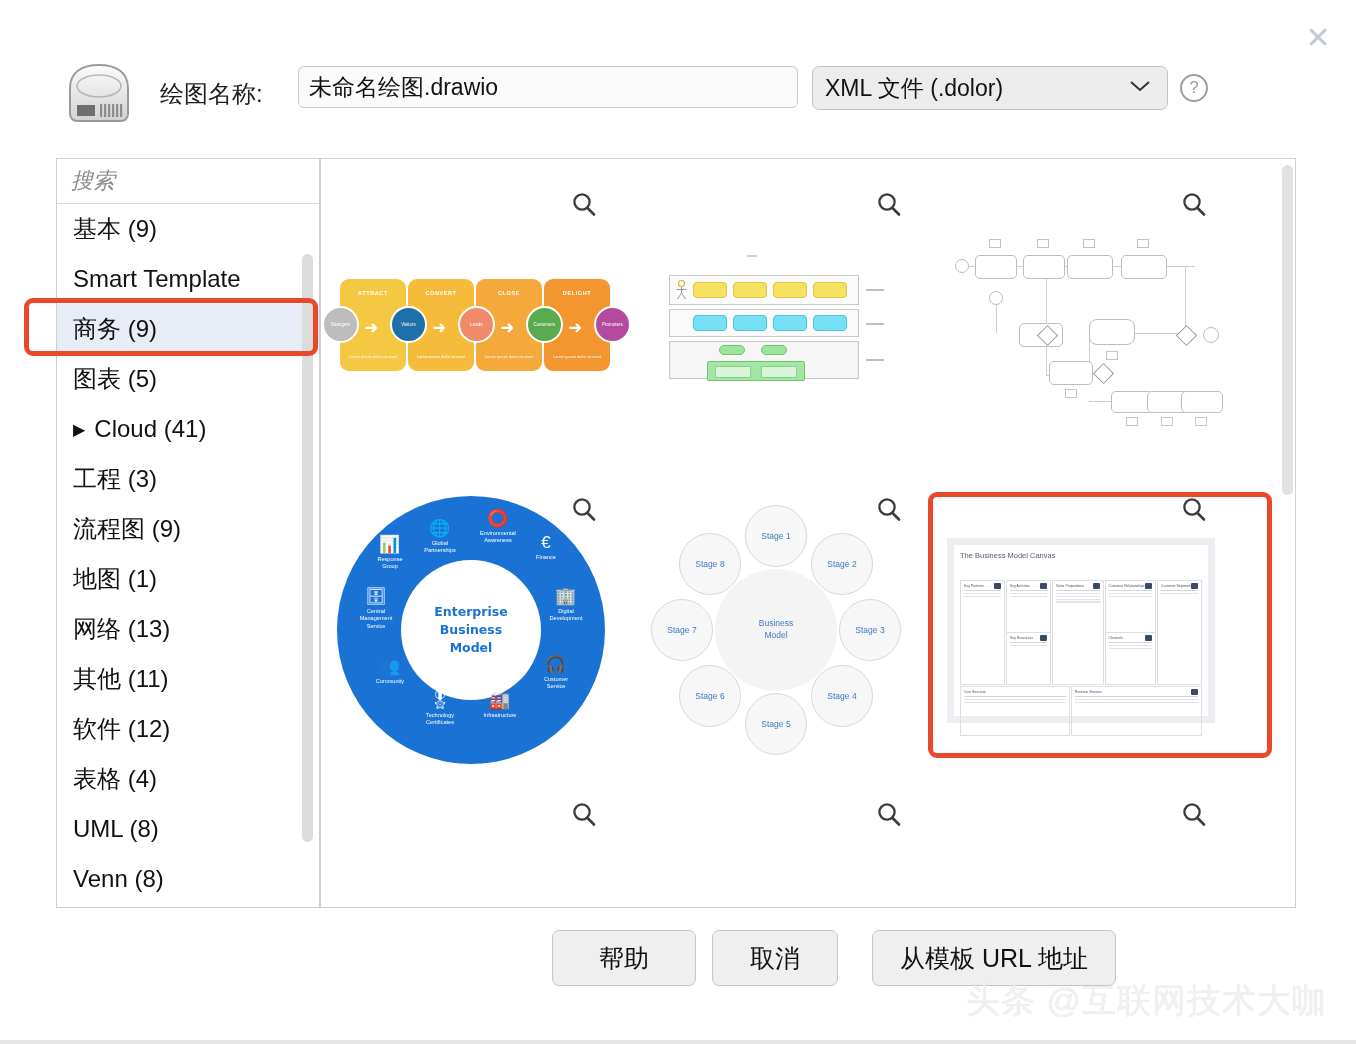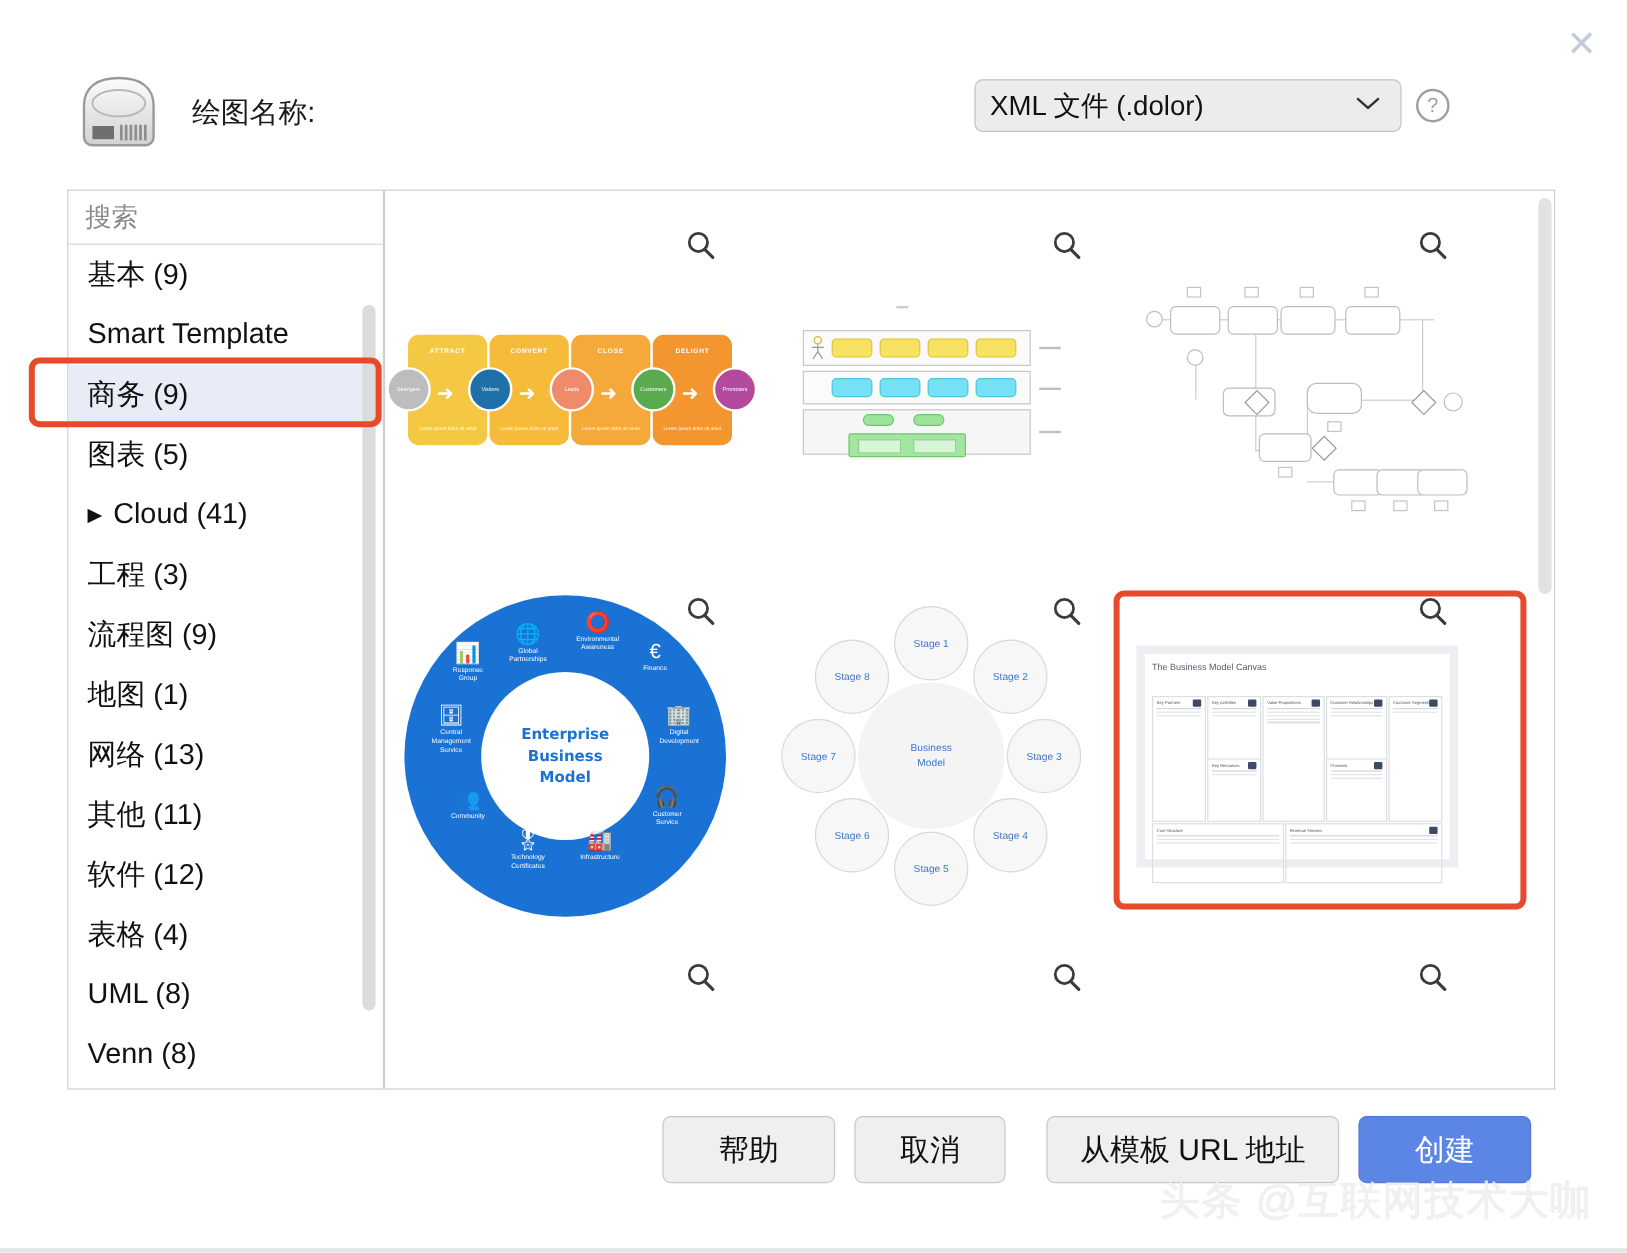--- a/index.html
+++ b/index.html
@@ -73,20 +73,21 @@
   }
   .search-row {
     position: relative;
     height: 45px; border-bottom: 1px solid #d7d7d7;
     display: flex; align-items: center; padding: 0 12px;
   }
   .search-input {
     flex: 1; border: none; outline: none; background: transparent;
     font-size: 22px; color: #111;
     font-family: "Liberation Sans", sans-serif;
+    font-style: italic;
   }
   .search-input::placeholder { color: #8b8b8b; }
   .search-icon svg { display:block; }
   .cat-list {
     position: relative;
     height: 703px;
     overflow: hidden;
     text-align: center;
   }
   .cat-item {
@@ -277,20 +278,21 @@
           <rect x="36" y="42" width="2.2" height="13"></rect>
             <rect x="40" y="42" width="2.2" height="13"></rect>
           <rect x="44" y="42" width="2.2" height="13"></rect>
             <rect x="48" y="42" width="2.2" height="13"></rect>
           <rect x="52" y="42" width="2.2" height="13"></rect>
             <rect x="56" y="42" width="2.2" height="13"></rect>
         </g>
       </svg>
     </div>
     <div class="name-label">绘图名称:</div>
+    <input class="name-input" type="text" value="未命名绘图.drawio" style="">
     <div class="type-select">
       <span class="val">XML 文件 (.dolor)</span>
       <span class="chev">
         <svg width="22" height="13" viewBox="0 0 22 13">
             <path d="M2 2 L11 10 L20 2" fill="none" stroke="#333" stroke-width="2"></path>
           </svg>
       </span>
     </div>
     <div class="help-icon">?</div>
   </div>
@@ -744,18 +746,17 @@
     </div>
   </div>
 
   <div class="annot" style="left:24px;top:298px;width:294px;height:58px;"></div>
   <div class="annot" style="left:928px;top:492px;width:344px;height:266px;"></div>
 
   <div class="footer">
     <div class="btn" id="btn-help">帮助</div>
     <div class="btn" id="btn-cancel">取消</div>
     <div class="btn" id="btn-url">从模板 URL 地址</div>
-    <div class="btn primary" id="btn-create">创建</div>
   </div>
 
   <div class="watermark">头条 @互联网技术大咖</div>
   <div class="bottom-line"></div>
 </div>
 
 </body></html>

